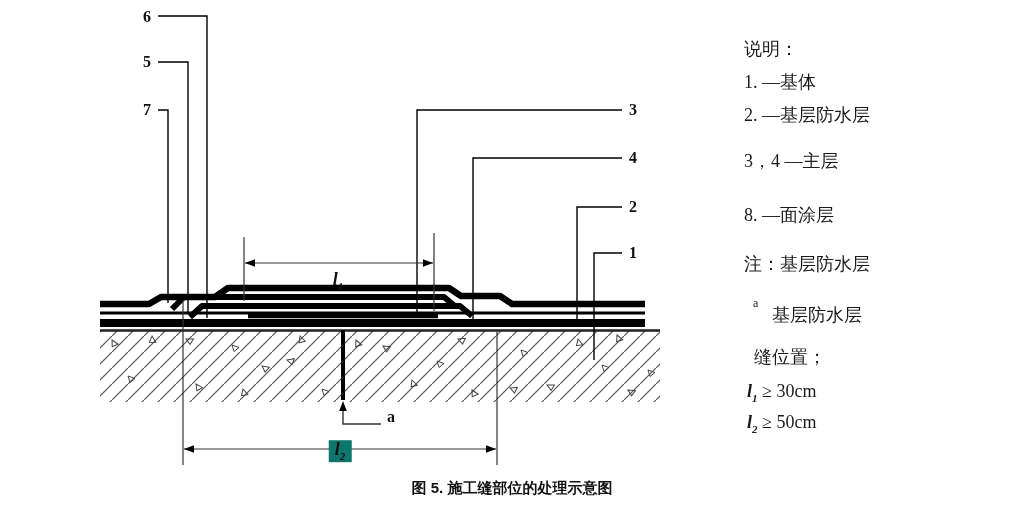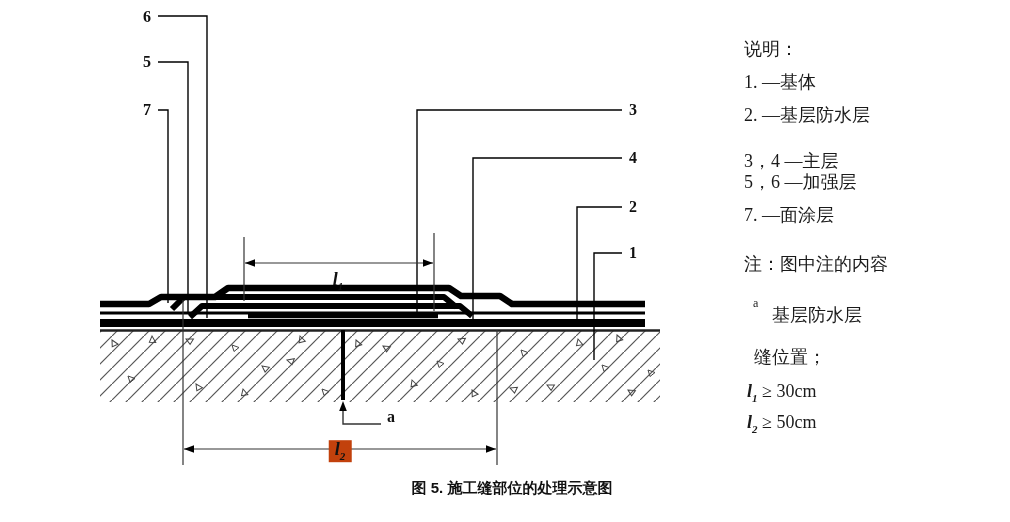--- a/index.html
+++ b/index.html
@@ -14,21 +14,21 @@
     position:absolute;transform:translate(-50%,-50%);
     font-family:"Liberation Serif","DejaVu Serif",serif;
     font-weight:bold;font-size:16px;color:#111;line-height:1;
   }
   .dim-label{
     position:absolute;transform:translate(-50%,-50%);
     font-family:"Liberation Serif","DejaVu Serif",serif;
     font-style:italic;font-weight:bold;font-size:18px;color:#111;line-height:1;
   }
   .dim-label sub{font-size:11px;font-style:italic;}
-  .dim-label.on-line{background:#c2410c;padding:0 6px;}
+  .dim-label.on-line{background:#0f766e;padding:0 6px;}
   .joint-a{
     position:absolute;transform:translate(0,-50%);
     font-family:"Liberation Serif","DejaVu Serif",serif;
     font-weight:bold;font-size:16px;color:#111;line-height:1;
   }
   .rc{
     position:absolute;left:744px;white-space:nowrap;
     font-family:"Liberation Serif","DejaVu Serif",serif;
     font-size:18px;color:#1a1a1a;line-height:22px;
   }
@@ -145,24 +145,23 @@
 
   <span class="dim-label" style="left:338px;top:281px;"><i>l</i><sub>1</sub></span>
   <span class="dim-label on-line" style="left:340px;top:451px;"><i>l</i><sub>2</sub></span>
 
   <span class="joint-a" style="left:387px;top:417px;">a</span>
 
   <div class="rc" style="top:38px;">说明：</div>
   <div class="rc" style="top:71px;">1. —基体</div>
   <div class="rc" style="top:104px;">2. —基层防水层</div>
   <div class="rc" style="top:150px;">3，4 —主层</div>
-  <div class="rc" style="top:171px;">5，6 —加强层</div>
-  <div class="rc" style="top:204px;">7. —面涂层</div>
+  <div class="rc" style="top:204px;">8. —面涂层</div>
 
-  <div class="rc" style="top:253px;">注：图中注的内容</div>
+  <div class="rc" style="top:253px;">注：基层防水层</div>
   <div class="rc sup-a" style="top:292px;">a</div>
   <div class="rc indent" style="top:304px;">基层防水层</div>
   <div class="rc" style="left:754px;top:346px;">缝位置；</div>
   <div class="rc dimline" style="left:747px;top:380px;"><i>l</i><sub>1</sub> <span>≥ 30cm</span></div>
   <div class="rc dimline" style="left:747px;top:411px;"><i>l</i><sub>2</sub> <span>≥ 50cm</span></div>
 
   <div class="caption">图 5.  施工缝部位的处理示意图</div>
 
 </div>
 

